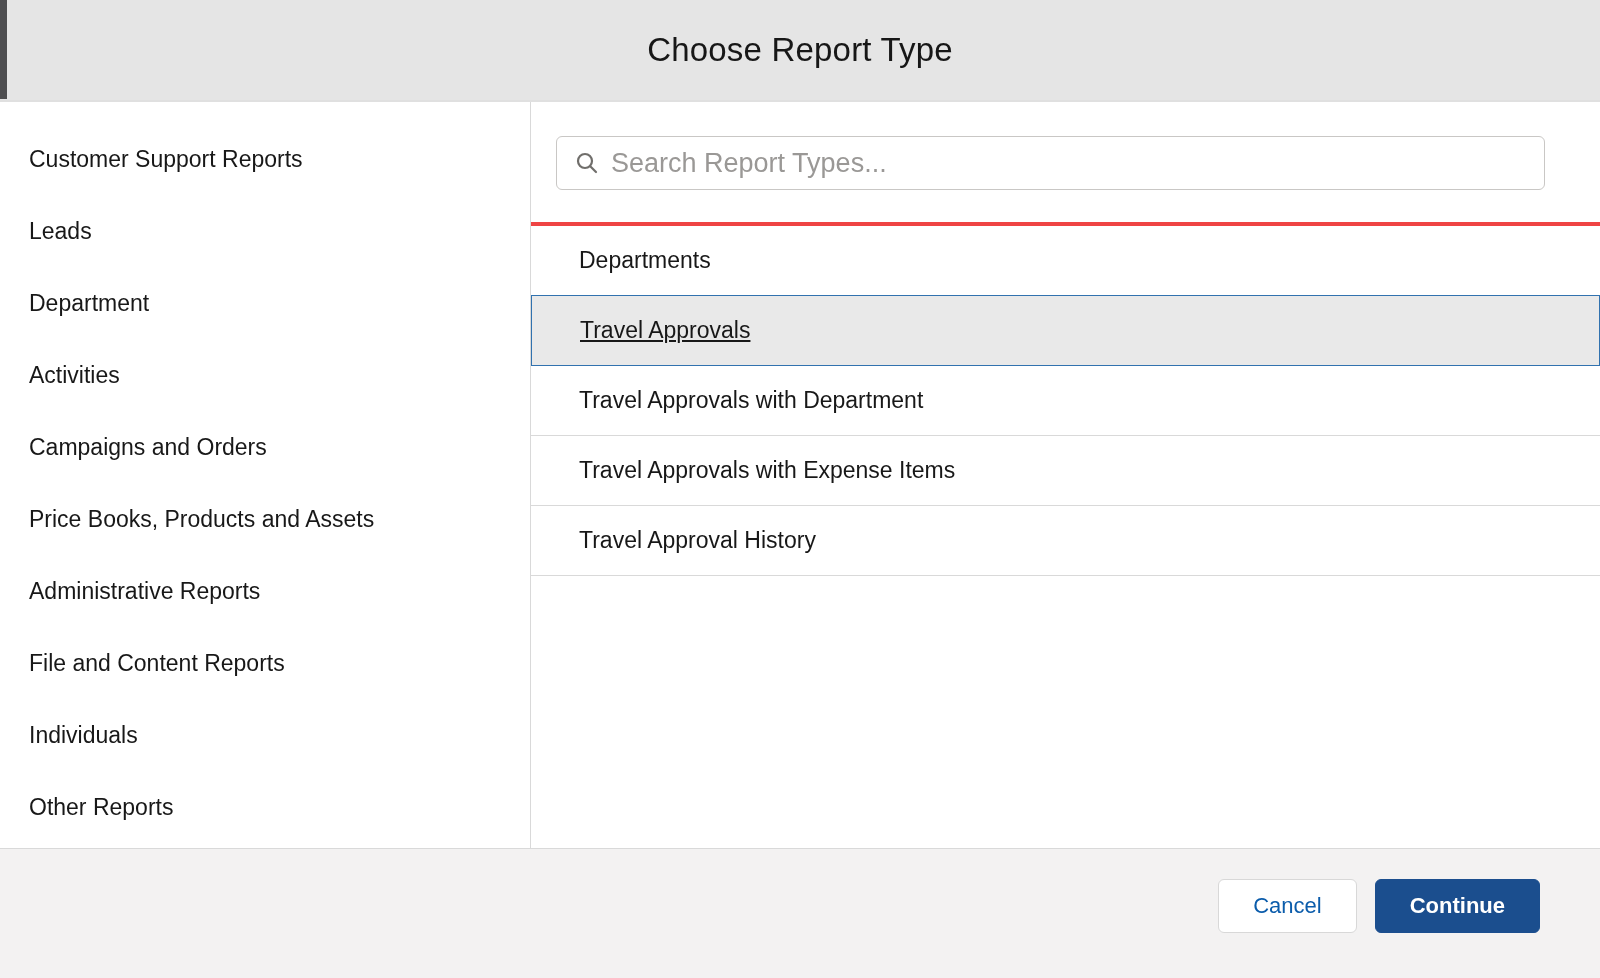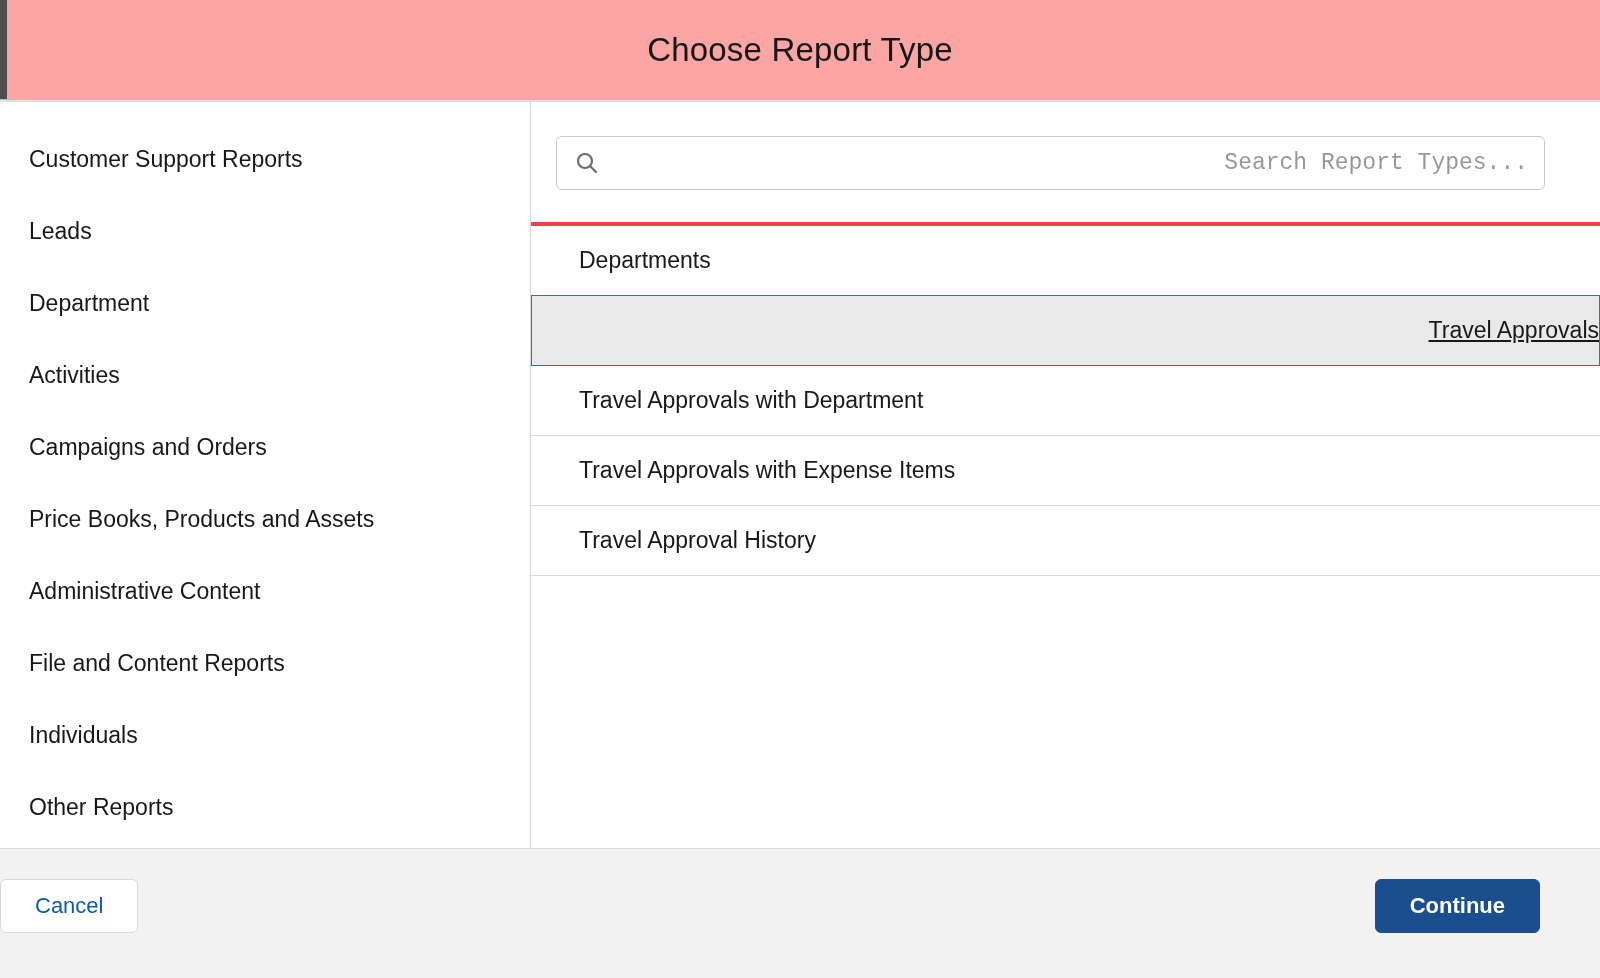--- a/index.html
+++ b/index.html
@@ -30,21 +30,21 @@
     flex-direction: column;
   }
 
   .modal-header {
     height: 102px;
     flex: 0 0 102px;
     display: flex;
     align-items: center;
     justify-content: center;
     border-bottom: 2px solid #e0e0e0;
-    background: #fca5a5;
+    background: #e5e5e5;
   }
 
   .modal-title {
     font-size: 33px;
     font-weight: 400;
     color: #171717;
     letter-spacing: 0.2px;
   }
 
   .modal-body {
@@ -96,26 +96,25 @@
     flex: 0 0 24px;
     margin-right: 12px;
     color: #706e6b;
   }
   .search-icon svg { width: 100%; height: 100%; display: block; }
 
   .search-input {
     flex: 1;
     border: none;
     outline: none;
-    font-size: 23px;
-    font-family: Liberation Mono, monospace;
+    font-size: 27px;
+    font-family: Liberation Sans, sans-serif;
     color: #181818;
     background: transparent;
     padding-right: 16px;
-    text-align: right;
   }
   .search-input::placeholder { color: #9a9896; }
 
   .report-list {
     margin-top: 32px;
     border-top: 4px solid #ef4444;
   }
 
   .report-row {
     height: 70px;
@@ -126,34 +125,33 @@
     border-bottom: 1px solid #d9d9d9;
     cursor: pointer;
     background: #ffffff;
   }
 
   .report-row.selected {
     background: var(--selected-row-bg, #e9e9e9);
     border: 1px solid var(--selected-row-border, #3172af);
     margin-top: -1px;
     height: 71px;
-    justify-content: flex-end;
   }
   .report-row.selected .report-row-label {
     text-decoration: underline;
   }
 
   
   .modal-footer {
     flex: 0 0 130px;
     height: 130px;
     background: #f3f2f2;
     border-top: 1px solid #d9d9d9;
     display: flex;
-    justify-content: space-between;
+    justify-content: flex-end;
     align-items: flex-start;
     padding: 30px 60px 0 0;
   }
 
   .btn {
     height: 54px;
     border-radius: 6px;
     font-size: 22px;
     font-family: "Liberation Sans", sans-serif;
     display: inline-flex;
@@ -203,21 +201,21 @@
       <div class="sidebar-item">
         <span>Activities</span>
       </div>
       <div class="sidebar-item">
         <span>Campaigns and Orders</span>
       </div>
       <div class="sidebar-item">
         <span>Price Books, Products and Assets</span>
       </div>
       <div class="sidebar-item">
-        <span>Administrative Content</span>
+        <span>Administrative Reports</span>
       </div>
       <div class="sidebar-item">
         <span>File and Content Reports</span>
       </div>
       <div class="sidebar-item">
         <span>Individuals</span>
       </div>
       <div class="sidebar-item">
         <span>Other Reports</span>
       </div>

